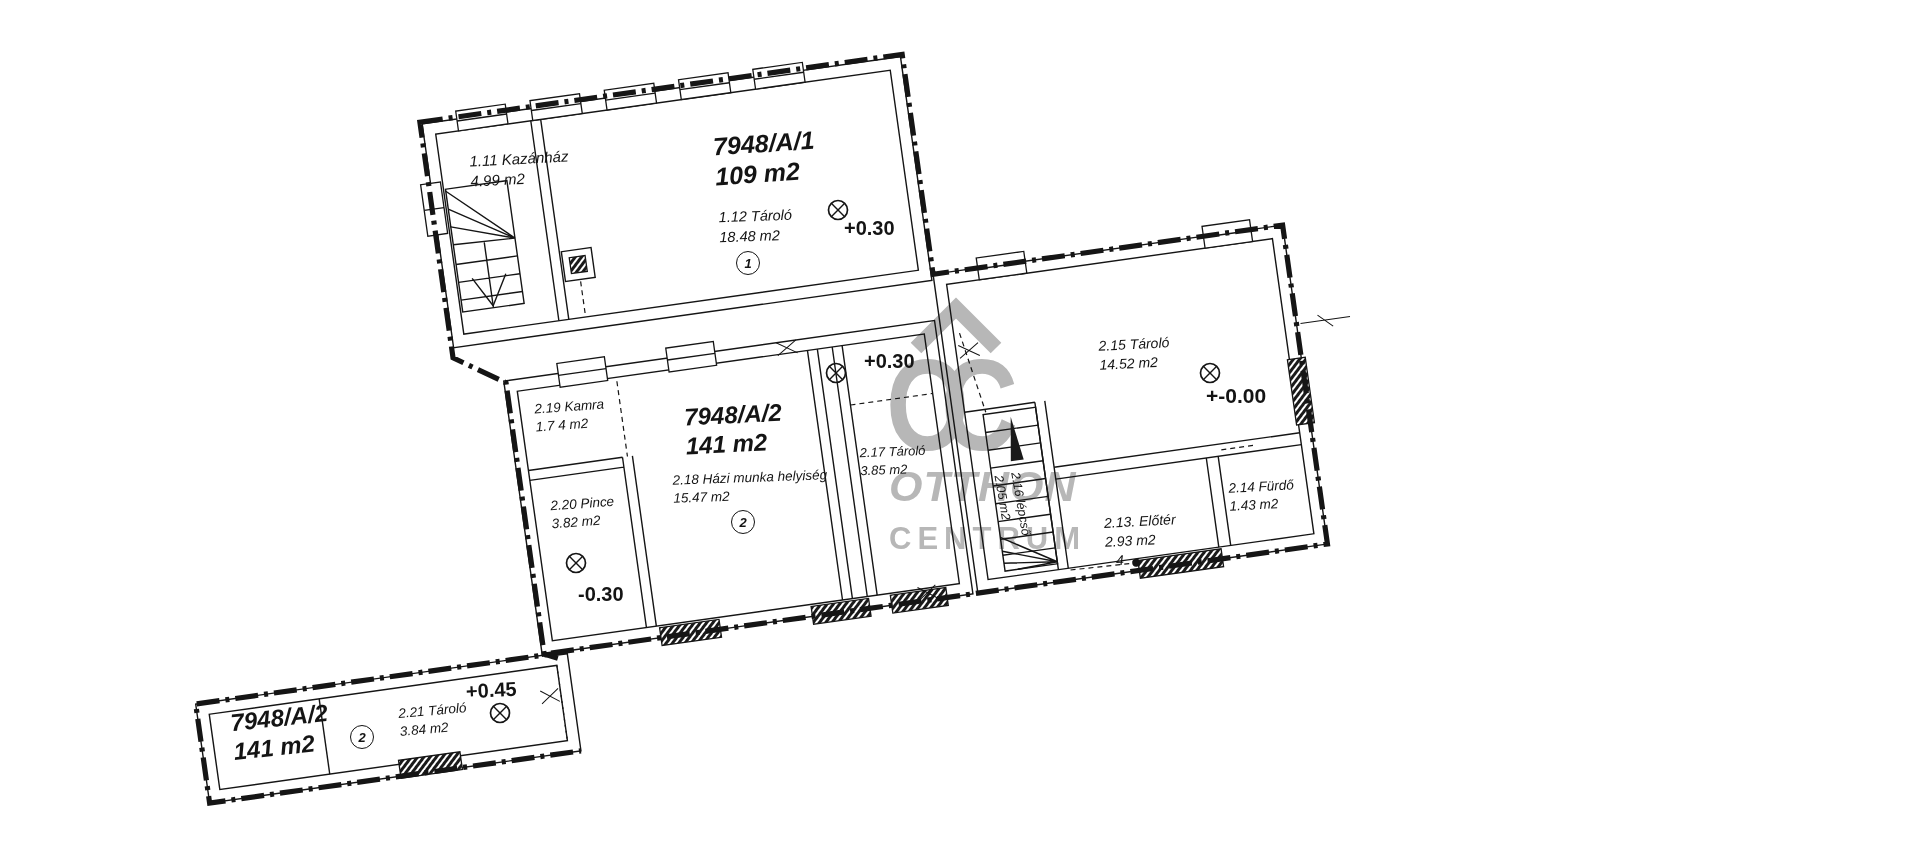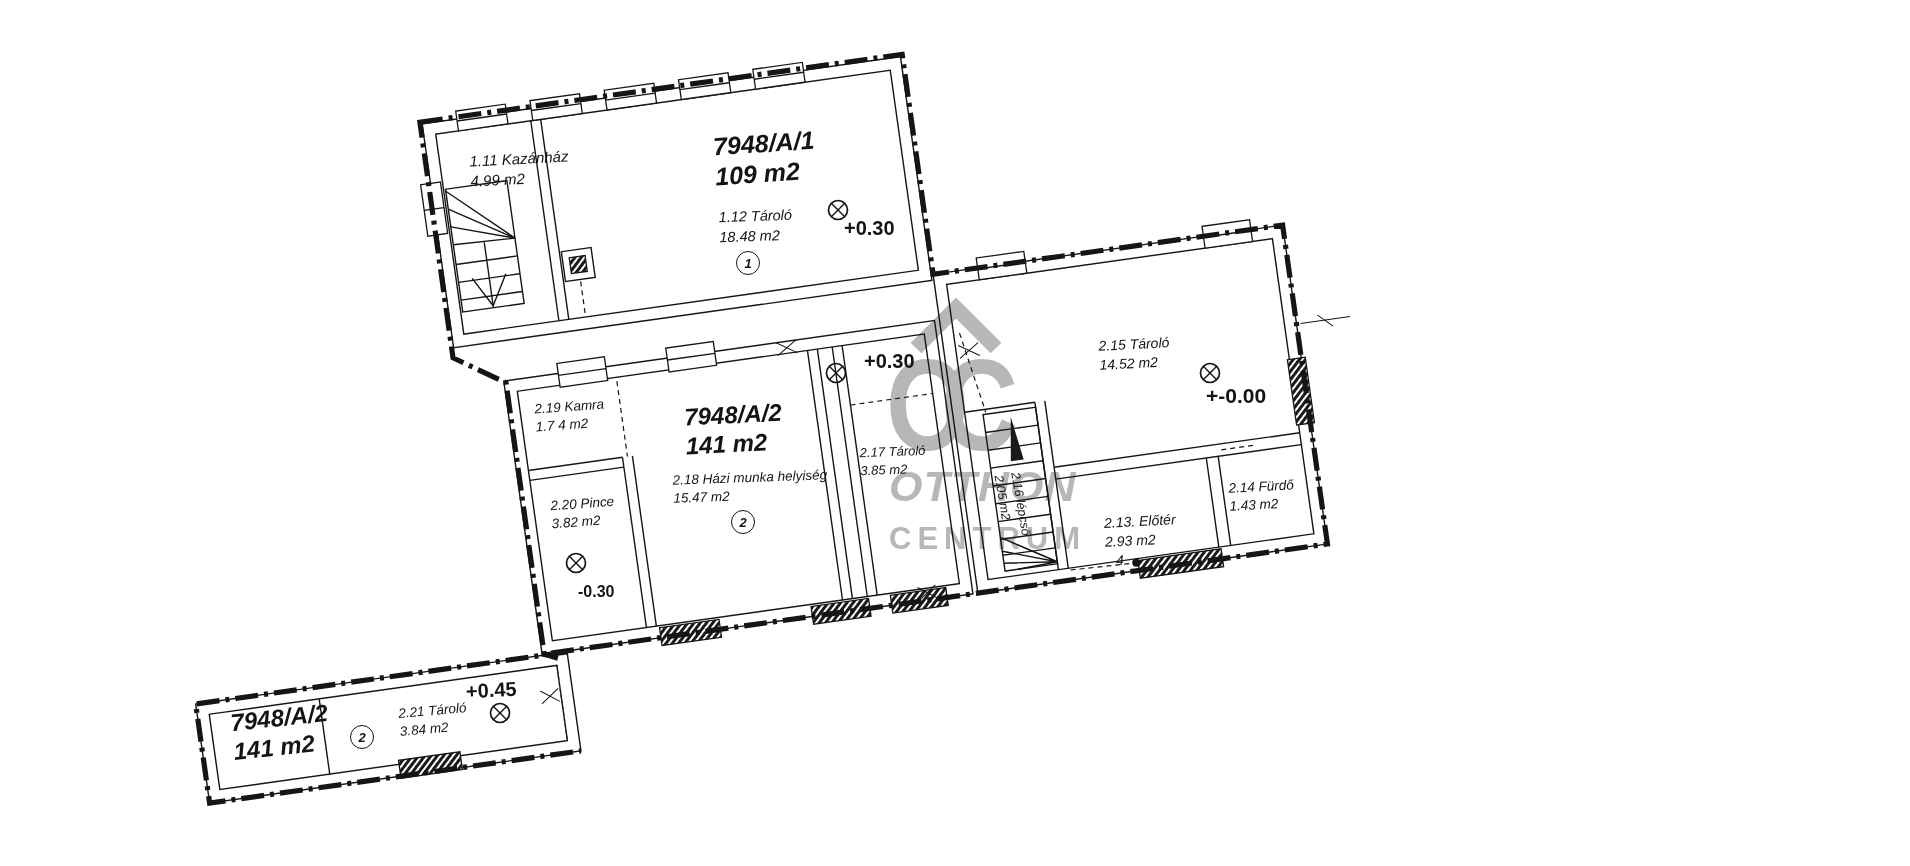--- a/index.html
+++ b/index.html
@@ -213,21 +213,21 @@
     <span>1.7 4 m2</span>
   </div>
   <div class="lbl" style="left:673px;top:469px;font-size:13.5px;transform:rotate(-2deg);">
     <span>2.18  Házi munka helyiség</span>
     <span>15.47 m2</span>
   </div>
   <div class="lbl" style="left:551px;top:495px;font-size:13.5px;transform:rotate(-4deg);">
     <span>2.20 Pince</span>
     <span>3.82 m2</span>
   </div>
-  <div class="elev" style="left:578px;top:583px;font-size:16px;">-0.30</div>
+  <div class="elev" style="left:578px;top:583px;font-size:20px;">-0.30</div>
 
   <div class="lbl" style="left:860px;top:443px;font-size:13px;transform:rotate(-2deg);">
     <span>2.17 Tároló</span>
     <span>3.85 m2</span>
   </div>
   <div class="lbl" style="left:1023px;top:471px;font-size:12.5px;transform:rotate(80deg);transform-origin:0 0;">
     <span>2.16 lépcső</span>
     <span>2.05 m2</span>
   </div>
 

